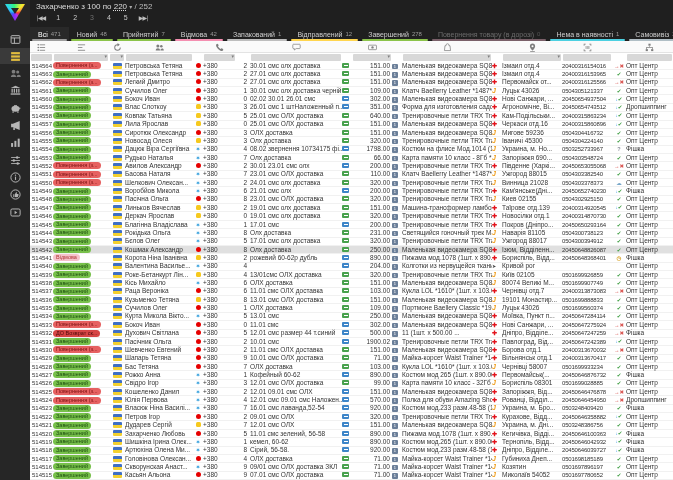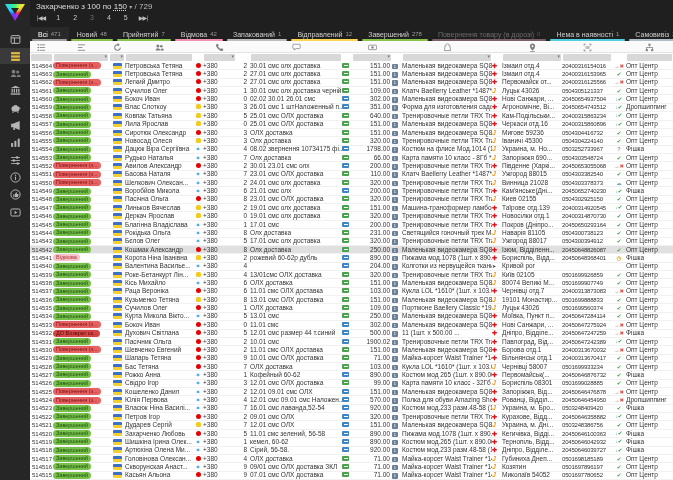--- a/index.html
+++ b/index.html
@@ -188,23 +188,23 @@
             <path d="M4.2 3.4 6.6 5 4.2 6.6z" fill="#b5b5b5"></path>
           </svg>
         </span>
       </div>
     </div>
 </div>
 
 <div class="topbar">
   <div class="shown-line">
     <span>Захарченко з 100 по</span>
-    <span class="uline">150</span>
+    <span class="uline">220</span>
     <span class="caret">▾</span>
-    <span class="total">/ 729</span>
+    <span class="total">/ 252</span>
   </div>
   <div class="pager">
     <span class="nav">∣◀◀</span>
     <span id="pager-pages" style="display:flex;gap:13px;">
         <span class="pnum">1</span>
         <span class="pnum">2</span>
         <span class="pnum current">3</span>
         <span class="pnum">4</span>
         <span class="pnum">5</span>
       </span>

